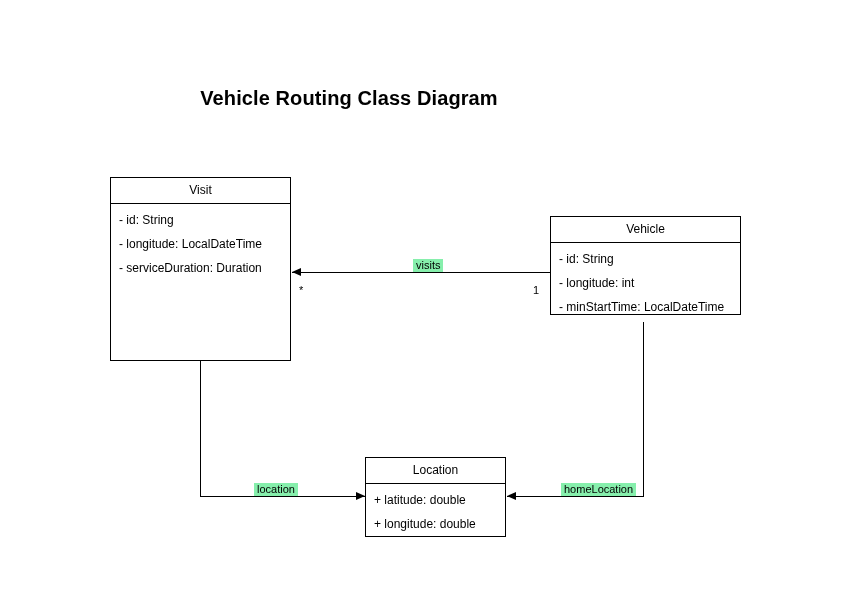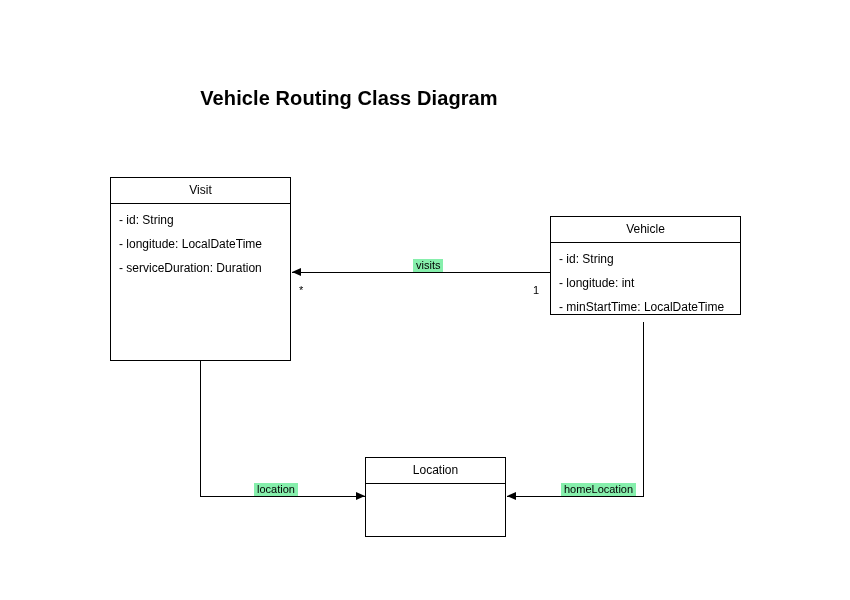--- a/index.html
+++ b/index.html
@@ -151,20 +151,24 @@
     <div class="uml-class-name">Vehicle</div>
     <div class="uml-attrs">
       <div class="uml-attr">- id: String</div>
       <div class="uml-attr">- longitude: int</div>
       <div class="uml-attr">- minStartTime: LocalDateTime</div>
     </div>
   </div>
 
   <div class="uml-class" id="class-location">
     <div class="uml-class-name">Location</div>
+    <div class="uml-attrs">
+      <div class="uml-attr">+ latitude: double</div>
+      <div class="uml-attr">+ longitude: double</div>
+    </div>
   </div>
 
   <div class="edge-line edge-h" id="visits-line"></div>
   <div class="arrow arrow-left" id="visits-arrow"></div>
   <div class="edge-label" id="visits-label">visits</div>
   <div class="multiplicity" id="visits-mult-star">*</div>
   <div class="multiplicity" id="visits-mult-one">1</div>
 
   <div class="edge-line edge-v" id="location-line-v"></div>
   <div class="edge-line edge-h" id="location-line-h"></div>

